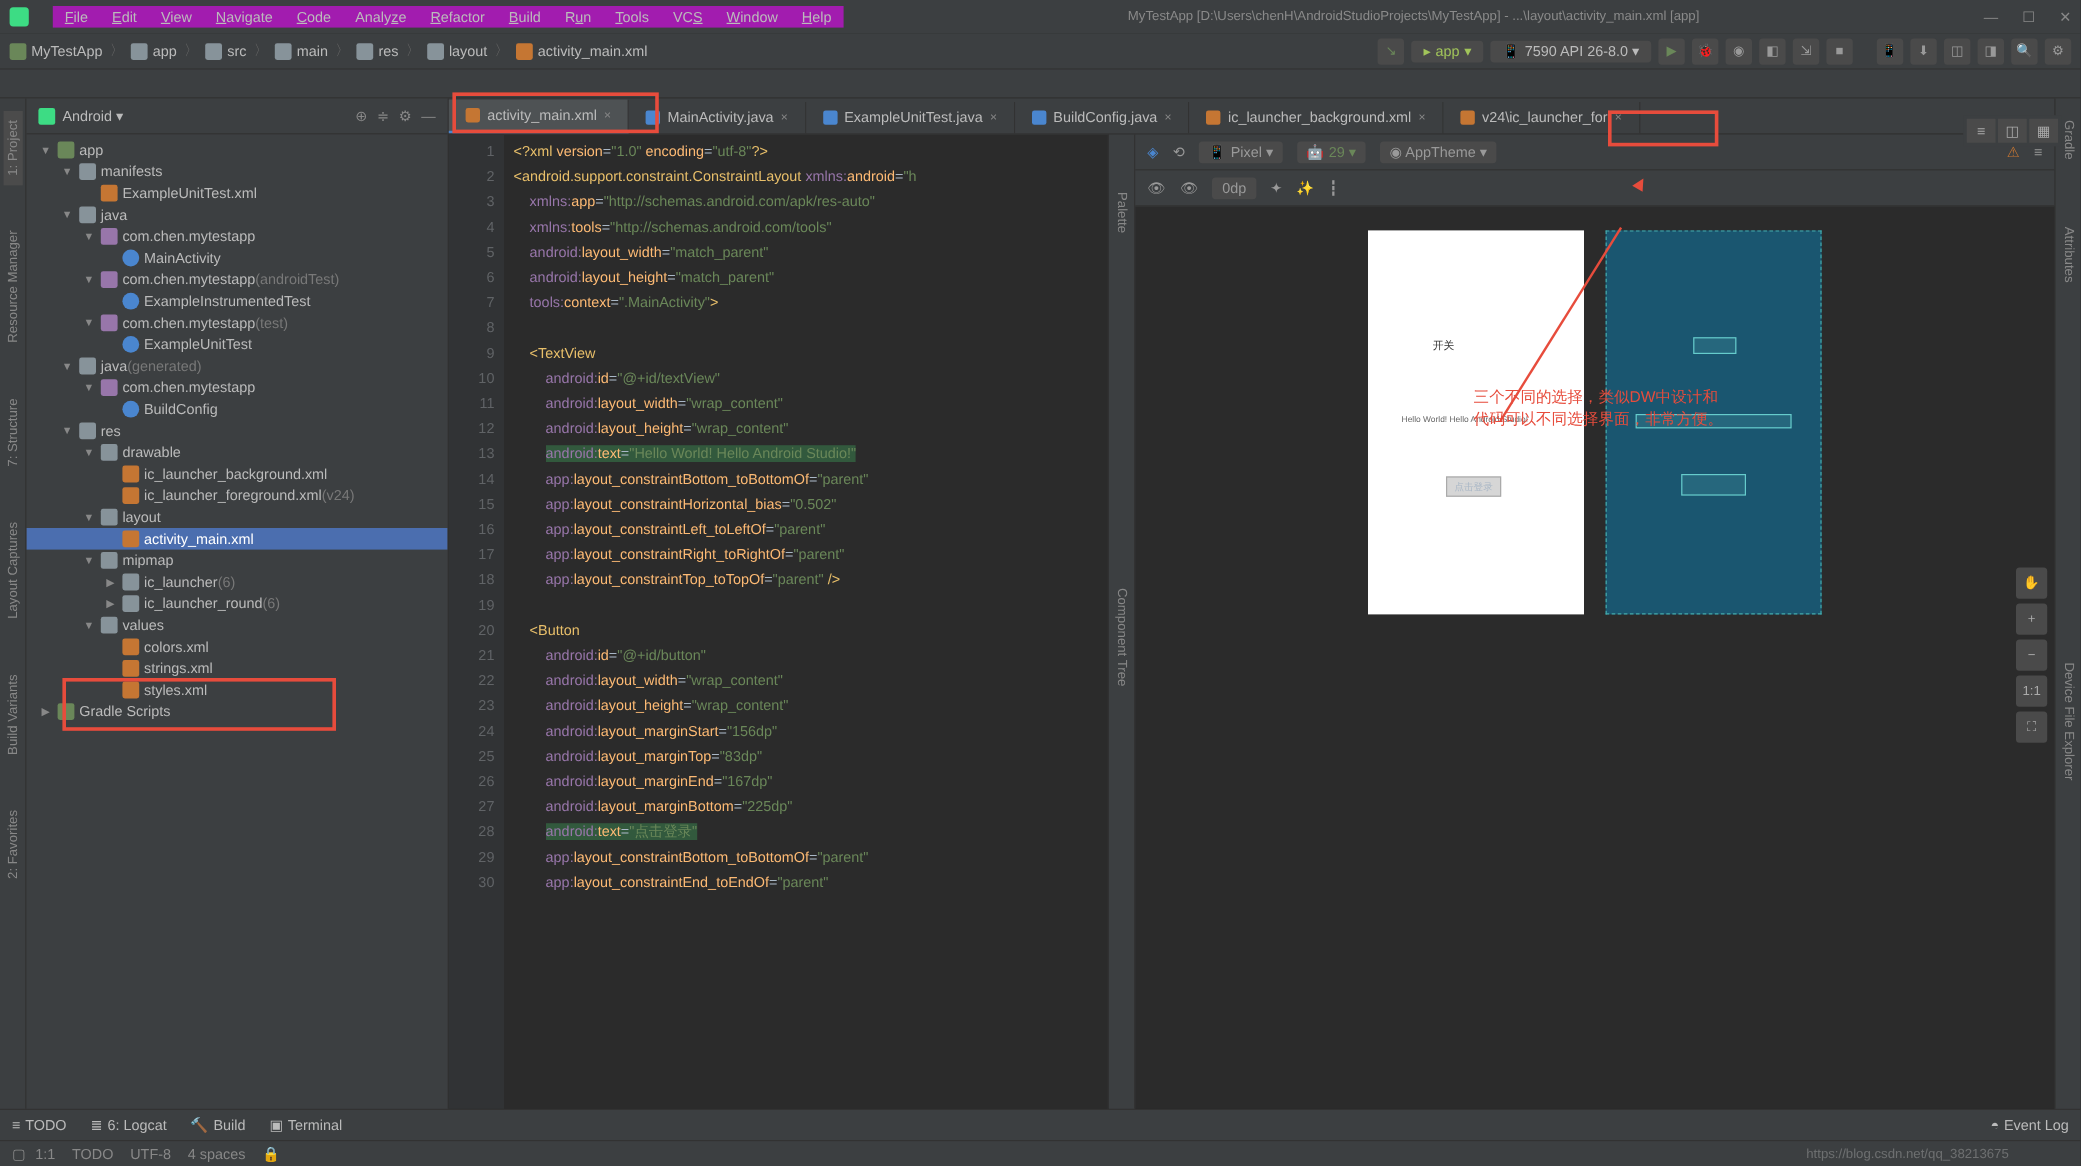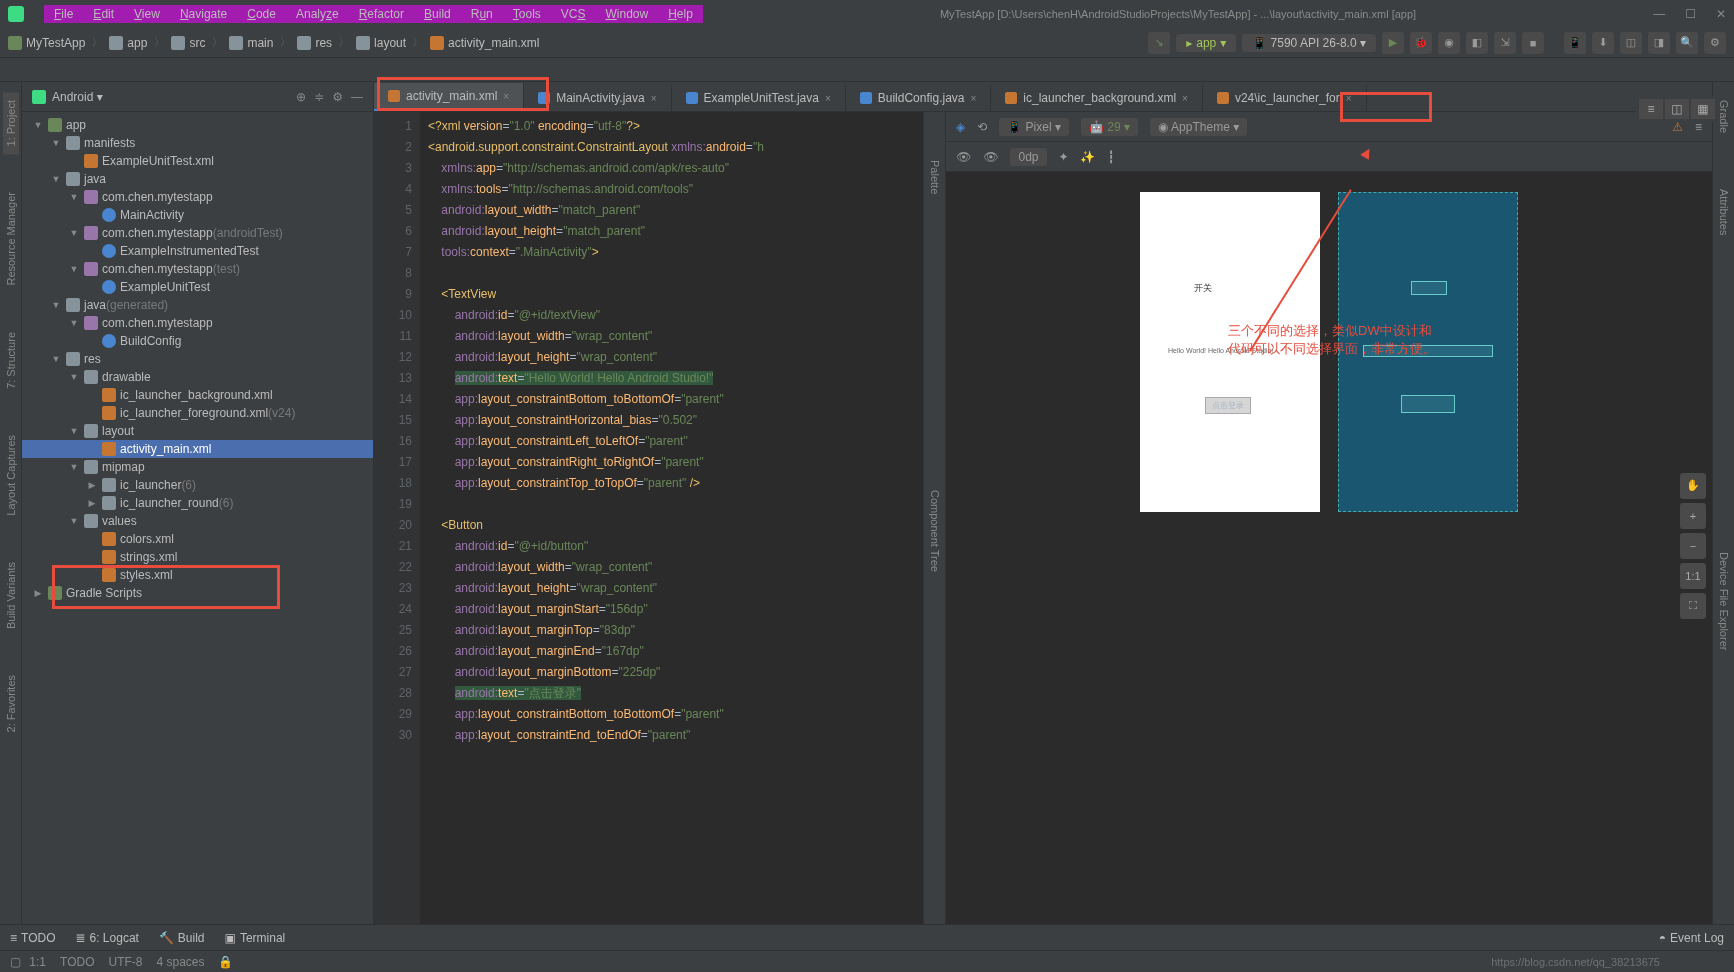--- a/index.html
+++ b/index.html
@@ -104,21 +104,21 @@
     
     .bottom-tools { height: 26px; background: #3c3f41; border-top: 1px solid #323232; display: flex; align-items: center; padding: 0 10px; gap: 20px; }
     .bt-item { color: #bbb; cursor: pointer; display: flex; align-items: center; gap: 4px; font-size: 12px; }
     .status-bar { height: 22px; background: #3c3f41; border-top: 1px solid #323232; display: flex; align-items: center; padding: 0 10px; color: #888; font-size: 11px; }
     .status-bar .sb-left { flex: 1; }
     .status-bar .sb-right { display: flex; gap: 14px; }
     
     
     .annotation-text { position: absolute; color: #e74c3c; font-size: 13px; font-family: "Microsoft YaHei", sans-serif; line-height: 18px; }
     .arrow-line { position: absolute; background: #e74c3c; transform-origin: left center; height: 1.5px; }
-    .watermark { position: absolute; bottom: 4px; right: 74px; color: rgba(200,200,200,0.35); font-size: 11px; }
+    .watermark { position: absolute; bottom: 4px; right: 60px; color: rgba(200,200,200,0.35); font-size: 11px; }
   </style>
 </head>
 <body>
 
 <div class="title-bar">
   <div class="logo"></div>
   <div class="menu-bar" style="height:auto;border:none;padding:0;">
     <span class="menu-item"><u>F</u>ile</span>
     <span class="menu-item"><u>E</u>dit</span>
     <span class="menu-item"><u>V</u>iew</span>

